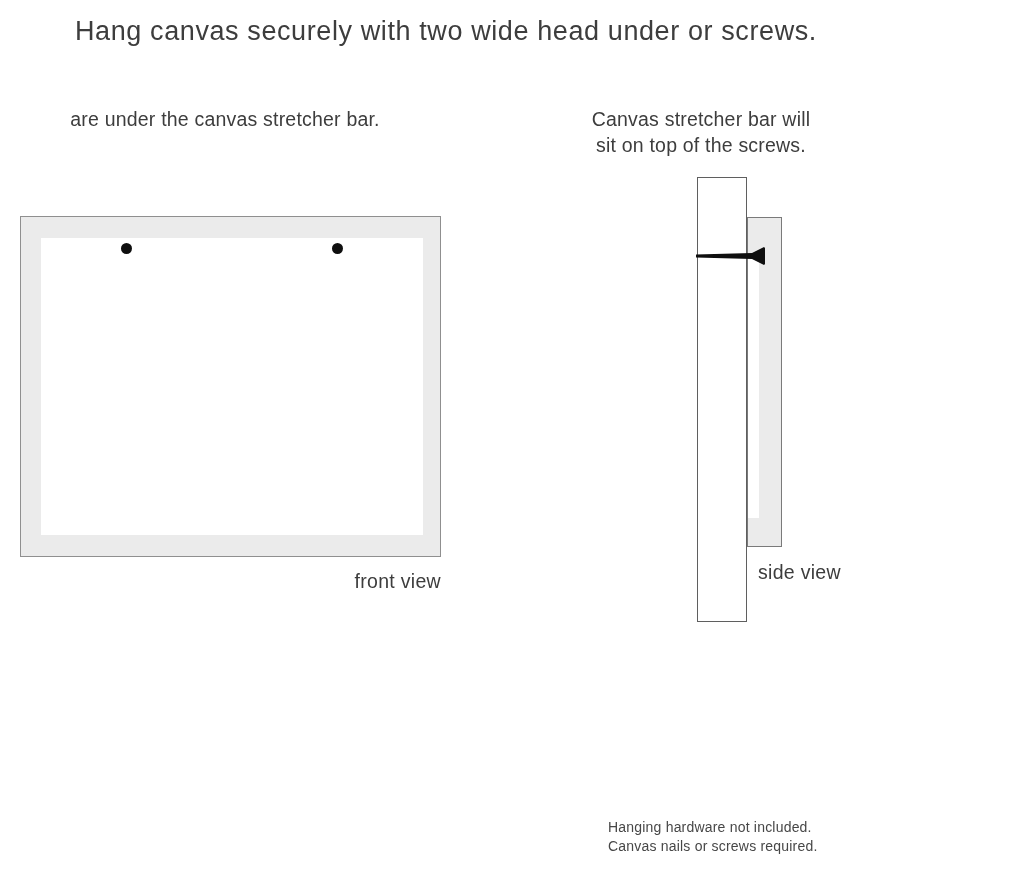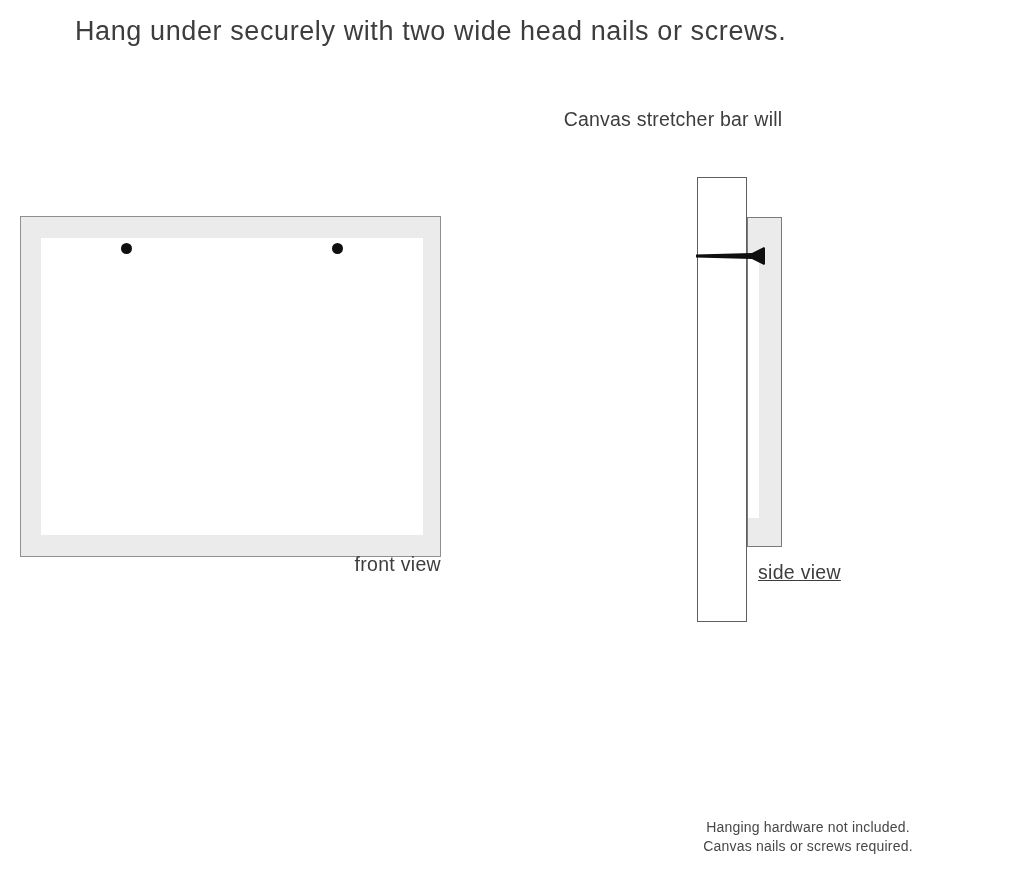--- a/index.html
+++ b/index.html
@@ -34,21 +34,21 @@
   }
 
   .instr {
     top: 106px;
     font-size: 19.5px;
     line-height: 26px;
     text-align: center;
     letter-spacing: 0.2px;
   }
   .instr-left { left: 20px; width: 410px; }
-  .instr-right { left: 533px; width: 280px; }
+  .instr-right { left: 561px; width: 280px; }
 
   
   .front-canvas {
     left: 20px; top: 216px;
     width: 421px; height: 341px;
     background: var(--canvas-fill);
     border: 1px solid var(--border-light);
   }
   .front-inner {
     position: absolute;
@@ -64,24 +64,24 @@
   }
   .screw-dot.d1 { left: 100px; }
   .screw-dot.d2 { left: 311px; }
 
   .view-label {
     font-size: 19.5px;
     letter-spacing: 0.3px;
     white-space: nowrap;
   }
   .front-label {
-    left: 20px; top: 553px; width: 421px;
+    left: 20px; top: 570px; width: 421px;
     text-align: right;
   }
-  .side-label { left: 758px; top: 561px; text-decoration: underline; }
+  .side-label { left: 758px; top: 561px; }
 
   
   .side-canvas {
     left: 747px; top: 217px;
     width: 35px; height: 330px;
     background: var(--canvas-fill);
     border: 1px solid #7a7a7a;
   }
   .side-gap {
     left: 748px; top: 258px;
@@ -93,39 +93,41 @@
     width: 50px; height: 445px;
     background: var(--bg);
     border: 1.5px solid var(--border-dark);
   }
   .nail-svg { left: 690px; top: 240px; }
 
   
   .footer-note {
     right: 16px; top: 818px;
     width: 400px;
-    text-align: center;
+    text-align: left;
     font-size: 14px;
     line-height: 18.5px;
     color: #474747;
     letter-spacing: 0.2px;
   }
 </style>
 </head>
 <body>
 
 <div class="stage">
 
-  <div class="abs title">Hang under securely with two wide head nails or screws.</div>
+  <div class="abs title">Hang canvas securely with two wide head under or screws.</div>
 
   <div class="abs instr instr-left">
+    <div>are under the canvas stretcher bar.</div>
   </div>
 
   <div class="abs instr instr-right">
     <div>Canvas stretcher bar will</div>
+    <div>sit on top of the screws.</div>
   </div>
 
   <div class="abs front-canvas">
     <div class="front-inner"></div>
     <div class="screw-dot d1"></div>
     <div class="screw-dot d2"></div>
   </div>
   <div class="abs view-label front-label">front view</div>
 
   <div class="abs side-canvas"></div>

